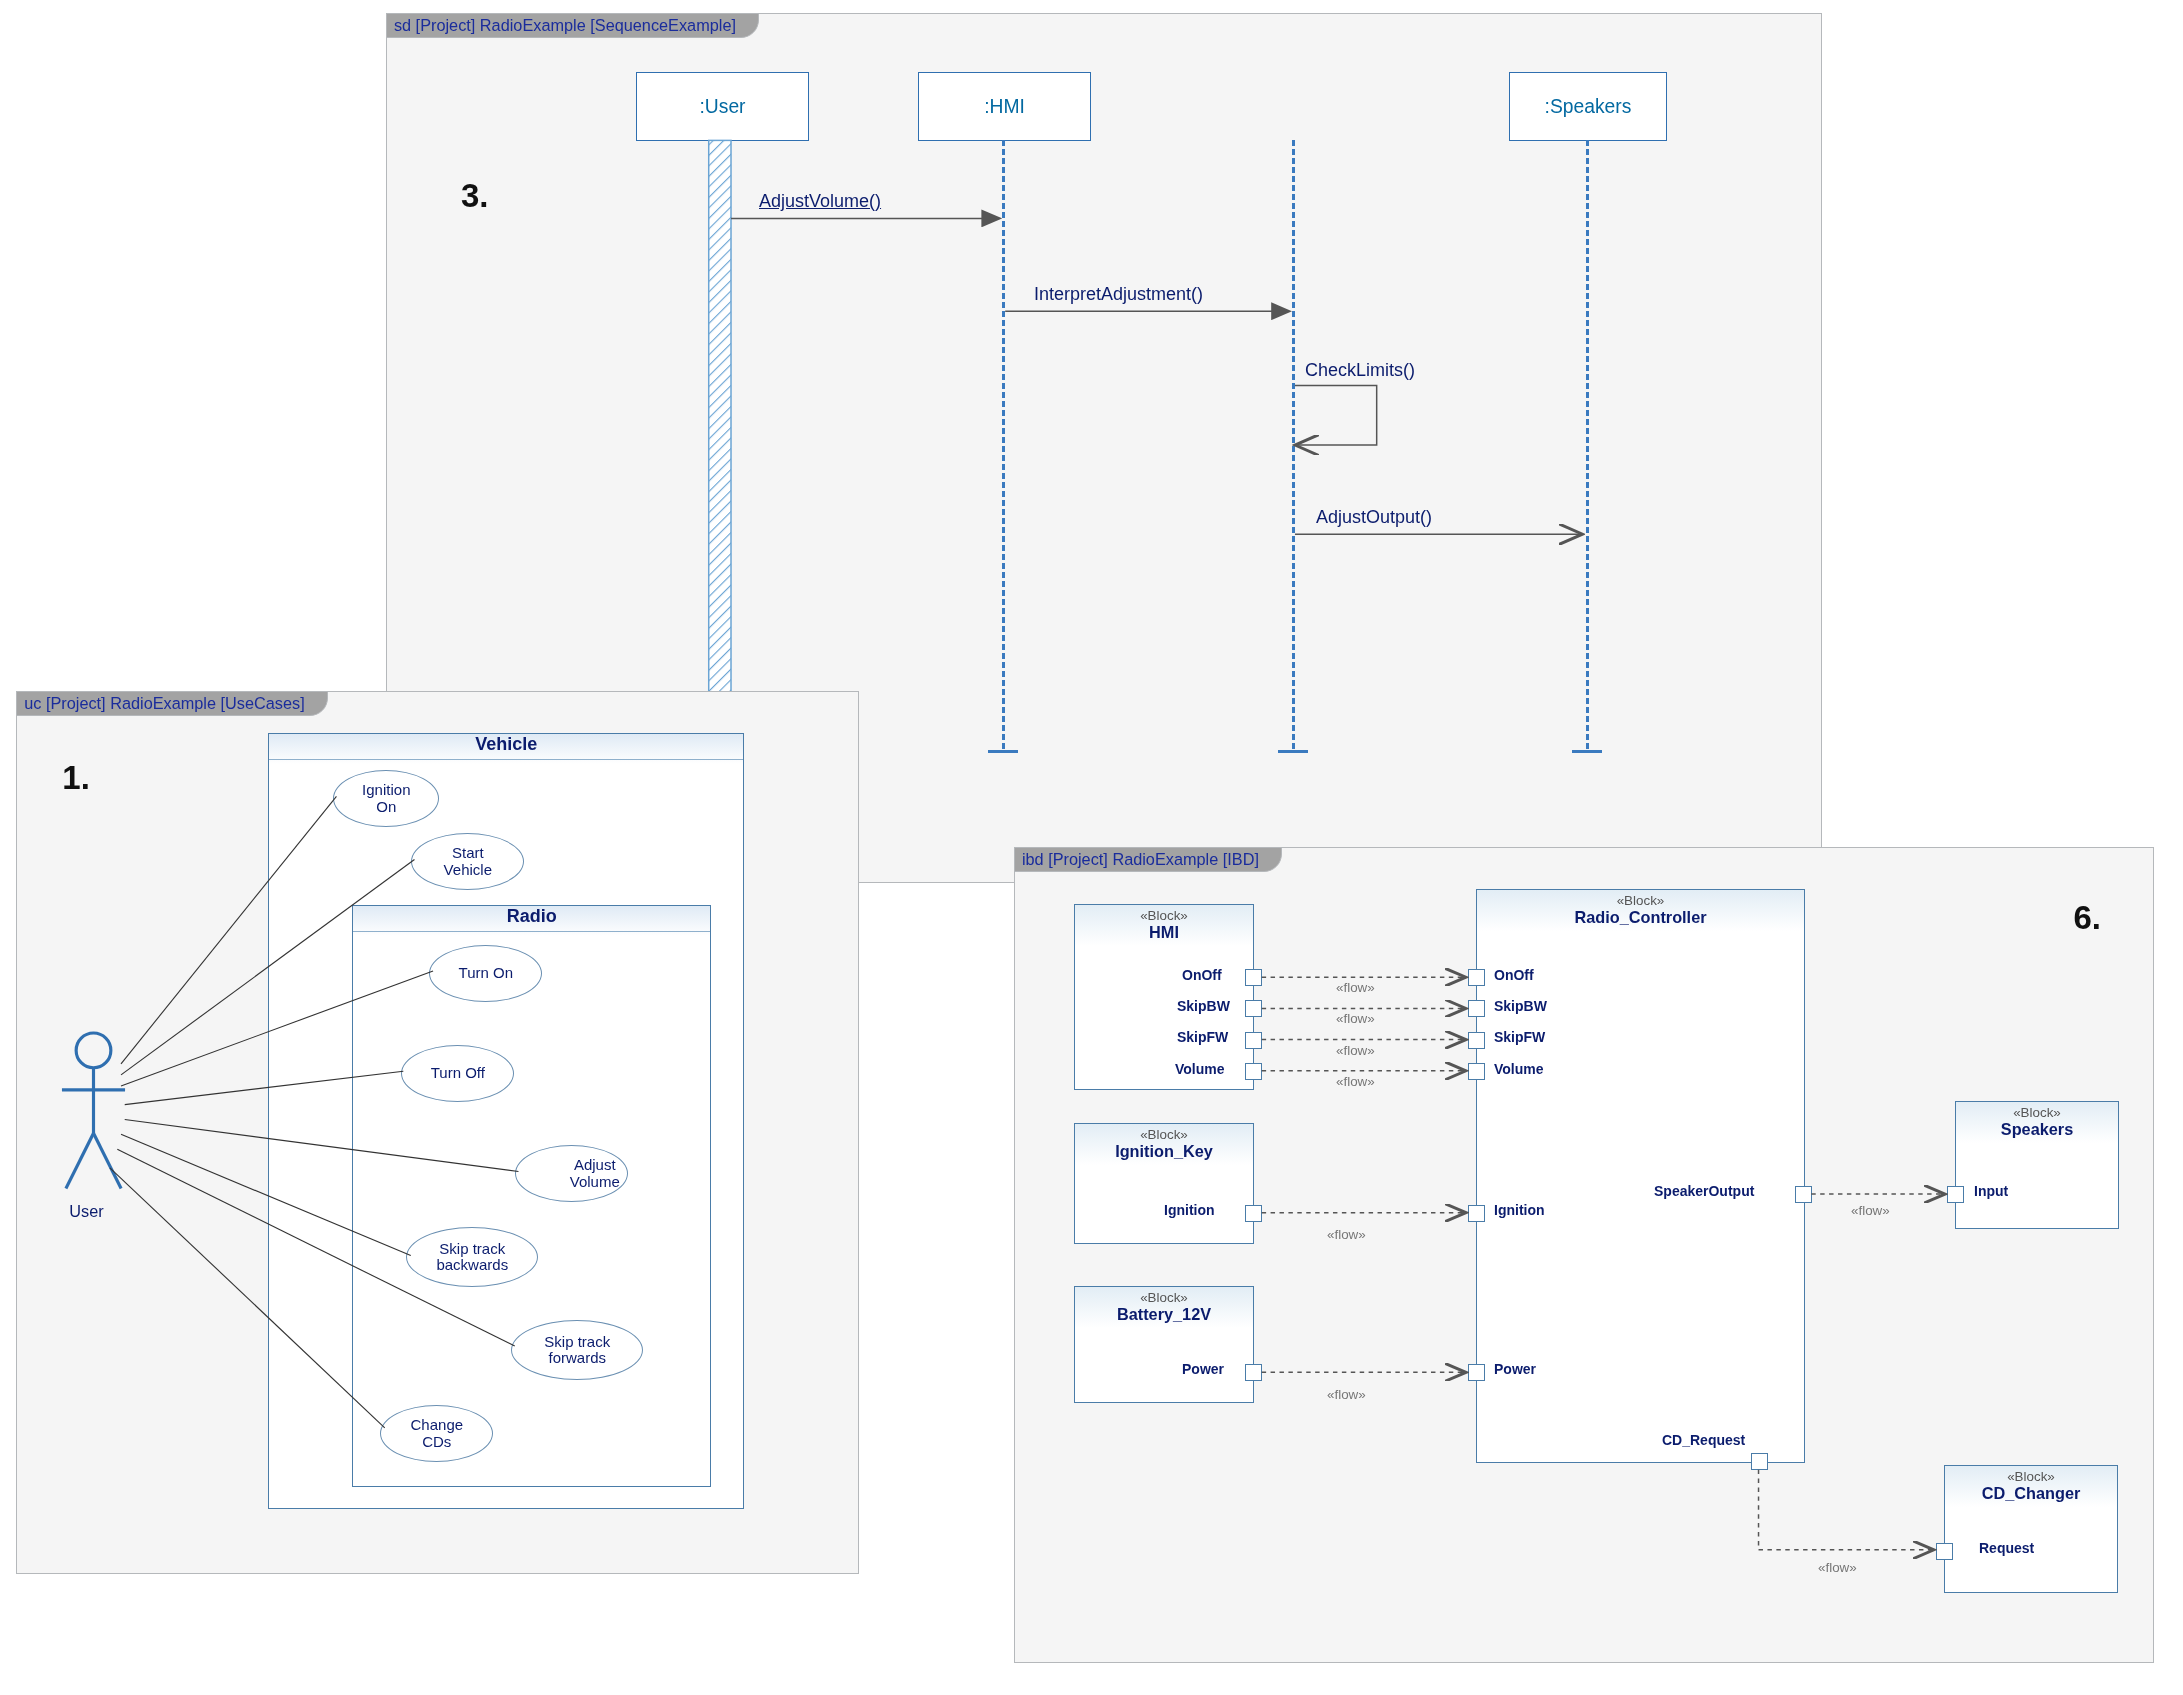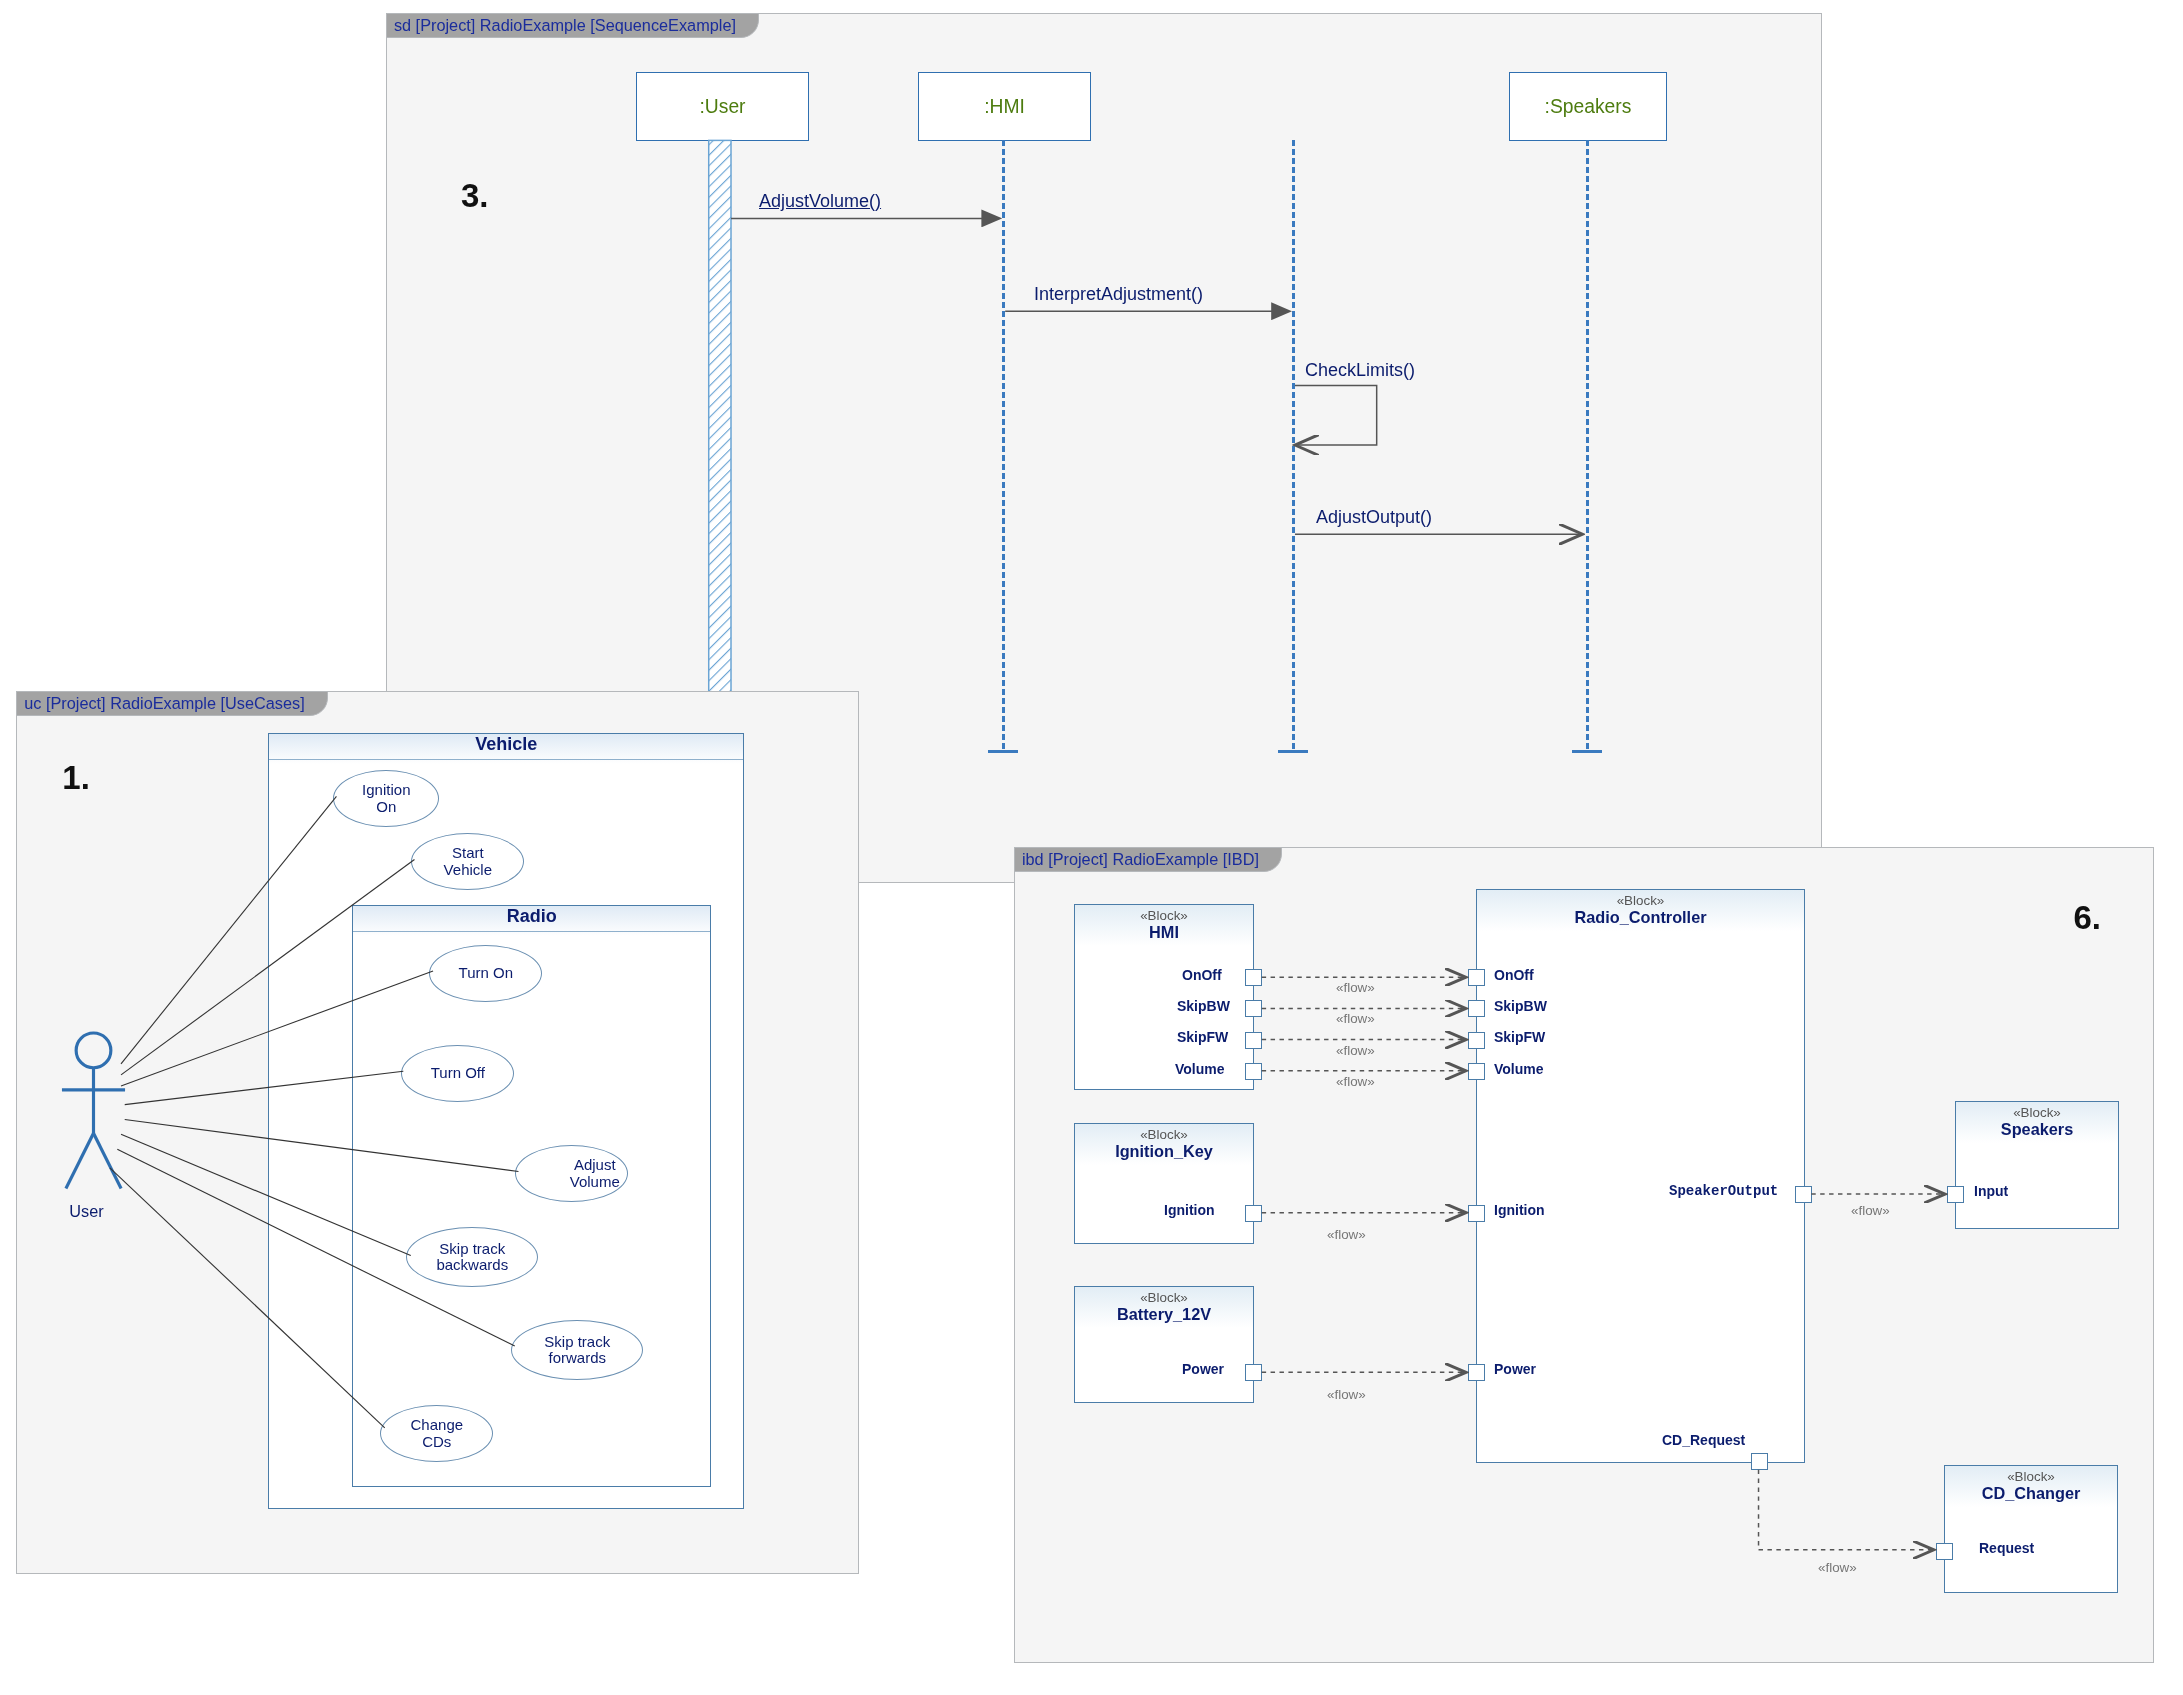--- a/index.html
+++ b/index.html
@@ -31,21 +31,21 @@
     font-size: 16.3px;
   }
   .big-num { position: absolute; font-weight: bold; font-size: 33px; color: #111; }
   
   .lifeline-head {
     position: absolute;
     width: 171px; height: 67px;
     border: 1.5px solid #2f6fb0;
     background: #fff;
     display: flex; align-items: center; justify-content: center;
-    color: #4d7c0f;
+    color: #0369a1;
     font-size: 19.3px;
   }
   .lifeline-head.wide { width: 223px; }
   .lifeline-head.wider{ width: 156px; }
   .lifeline-dash {
     position: absolute;
     border-left: 3px dashed #3a7abf;
     top: 126px; height: 609px;
   }
   .lifeline-foot {
@@ -288,21 +288,21 @@
   <div class="plabel" style="left:479px; top:354px;">Ignition</div>
   <div class="plabel" style="left:479px; top:513px;">Power</div>
 
   <div class="port" style="left:230px; top:357px;"></div>
   <div class="plabel" style="left:149px; top:354px;">Ignition</div>
 
   <div class="port" style="left:230px; top:516px;"></div>
   <div class="plabel" style="left:167px; top:513px;">Power</div>
 
   <div class="port" style="left:780px; top:338px;"></div>
-  <div class="plabel" style="left:654px; top:335px;font-family:Liberation Mono, monospace;">SpeakerOutput</div>
+  <div class="plabel" style="left:639px; top:335px;">SpeakerOutput</div>
 
   <div class="port" style="left:736px; top:605px;"></div>
   <div class="plabel" style="left:647px; top:584px;">CD_Request</div>
 
   <div class="port" style="left:932px; top:338px;"></div>
   <div class="plabel" style="left:959px; top:335px;">Input</div>
 
   <div class="port" style="left:921px; top:695px;"></div>
   <div class="plabel" style="left:964px; top:692px;">Request</div>
 

